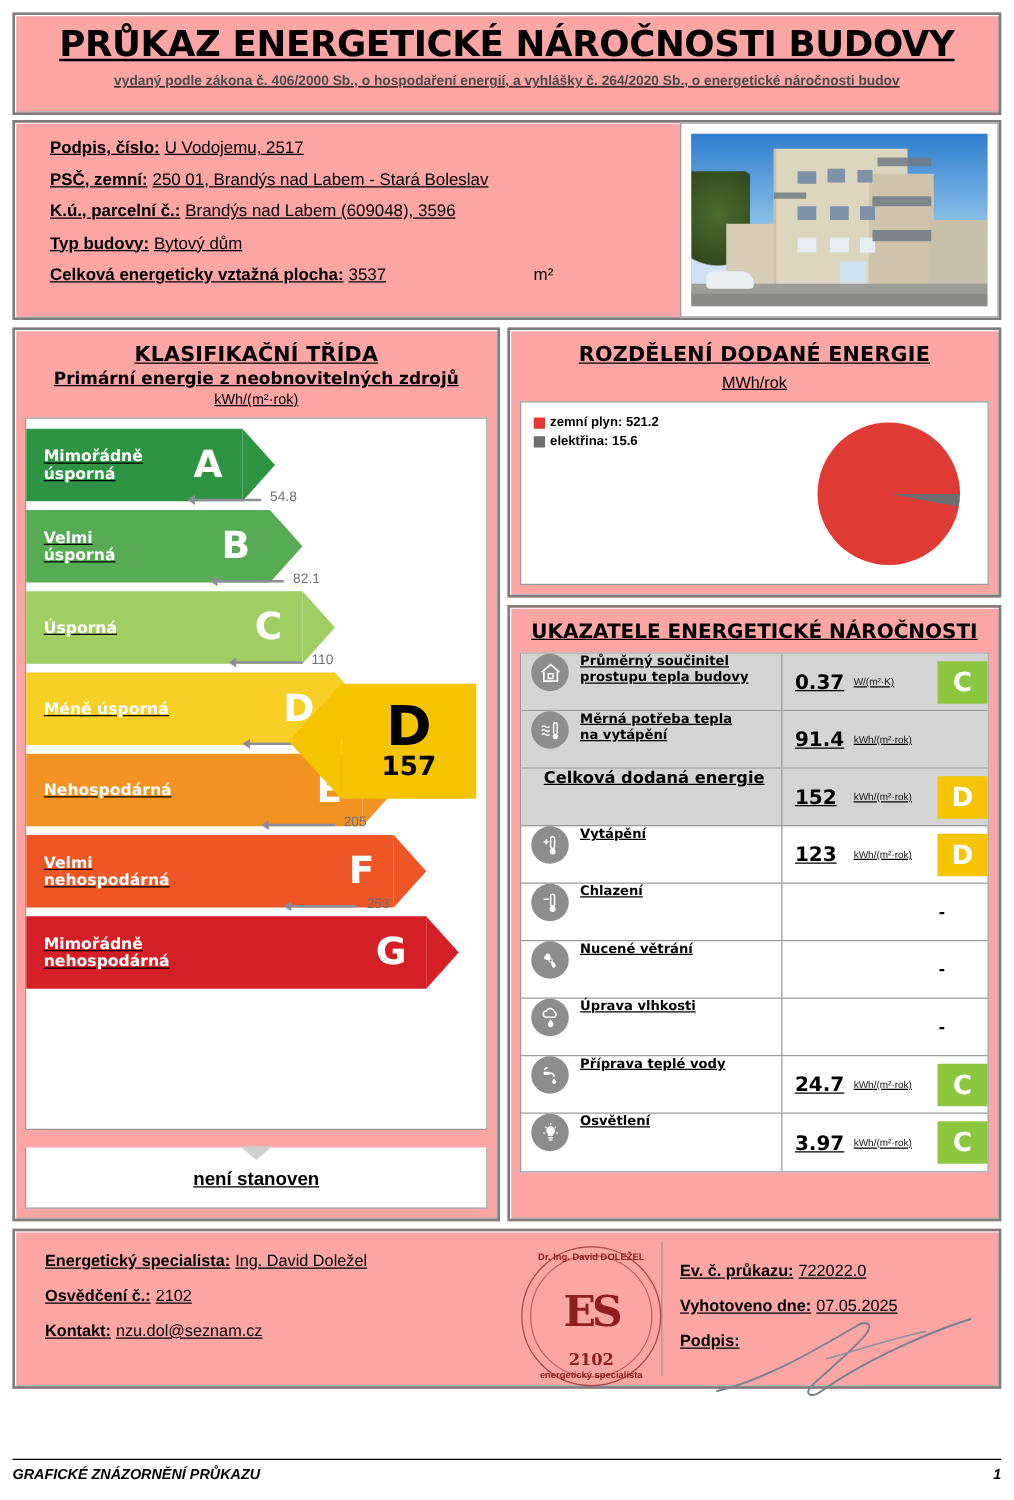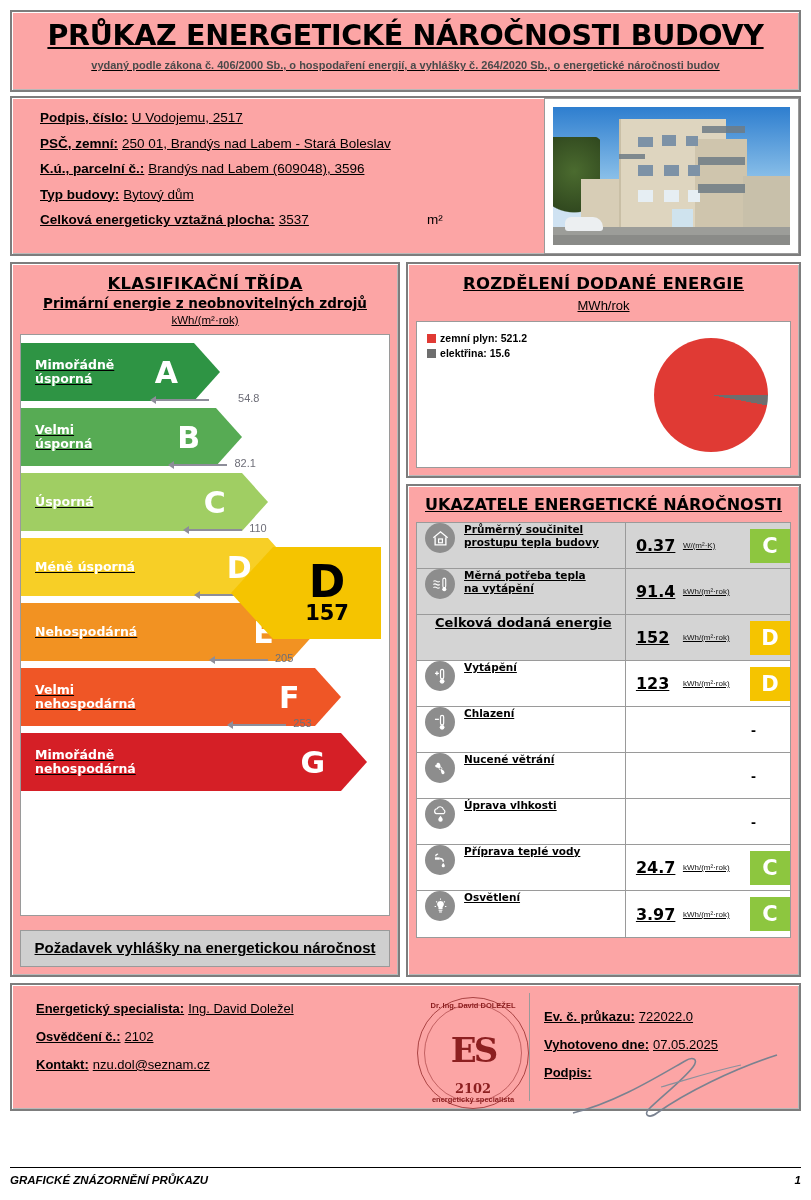--- a/index.html
+++ b/index.html
@@ -246,21 +246,21 @@
             <div class="body" style="width:100%;background:#2e9444;">
               <div class="label">Mimořádně
 úsporná</div>
               <div class="letter">A</div>
               <div class="tip" style="left:100%;border-left:26px solid #2e9444;"></div>
             </div>
           </div>
           <div class="thr">
             <div class="line" style="left:36%;width:15%;"></div>
             <div class="arw" style="left:35%;"></div>
-            <div class="num" style="left:53%;margin-left:22px;">54.8</div>
+            <div class="num" style="left:53%;">54.8</div>
           </div>
         </div>
 
         <div class="barwrap">
           <div class="bar" style="width:53%;">
             <div class="body" style="width:100%;background:#57ab54;">
               <div class="label">Velmi
 úsporná</div>
               <div class="letter">B</div>
               <div class="tip" style="left:100%;border-left:26px solid #57ab54;"></div>
@@ -345,21 +345,24 @@
           </div>
         </div>
 
         <div class="result" style="right:8px;top:212px;">
           <div class="rl">D</div>
           <div class="rv">157</div>
         </div>
       </div>
 
       <div class="req">
-        <div class="req-head">Požadavek vyhlášky na energetickou náročnost</div>
+        <div class="req-body">
+          <div class="req-notch"></div>
+          <span>není stanoven</span>
+        </div>
       </div>
     </div>
 
     <div class="col-right">
 
       <div class="panel pie-panel">
         <div class="title-bar">
           <div class="t1">ROZDĚLENÍ DODANÉ ENERGIE</div>
           <div class="t3" style="font-size:13px;margin-top:5px;">MWh/rok</div>
         </div>

